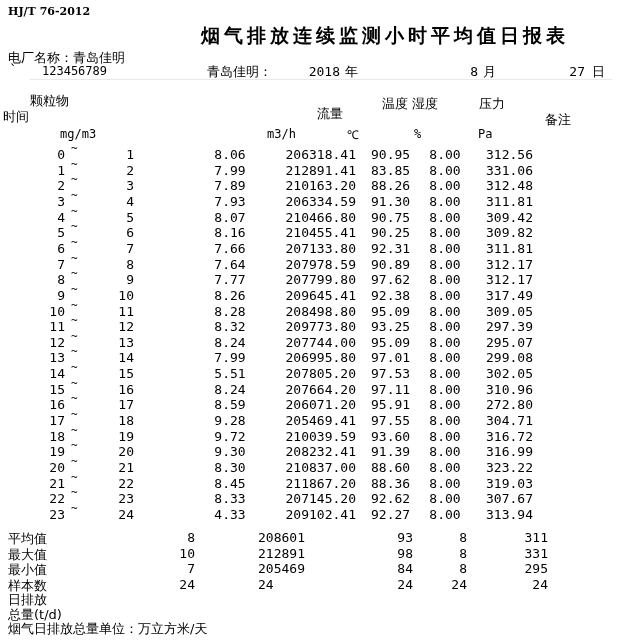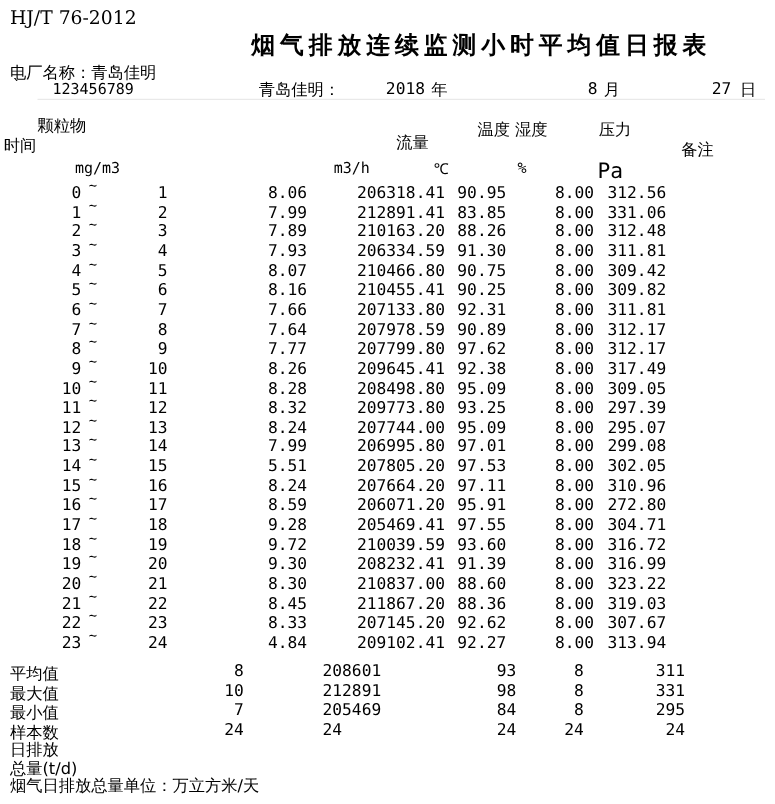--- a/index.html
+++ b/index.html
@@ -3,34 +3,34 @@
 <meta charset="utf-8">
 <style>
   html,body{margin:0;padding:0}
   body{
     width:620px;height:643px;position:relative;background:#fff;color:#000;
     font-family:"DejaVu Sans",sans-serif;overflow:hidden;
   }
   .abs{position:absolute;white-space:nowrap}
   .num{font-family:"DejaVu Sans Mono","Liberation Mono",monospace;font-size:13px}
   .cjk{font-size:13px}
-  .std{font-family:"DejaVu Serif","Liberation Serif",serif;font-weight:normal;font-size:15px}
+  .std{font-family:"DejaVu Serif","Liberation Serif",serif;font-weight:bold;font-size:11px}
   .title{font-weight:bold;font-size:19px;letter-spacing:4px;text-align:center}
   .rule{height:1px;background:#e9e9e9}
   .hrow,.srow{position:absolute;left:0;width:620px;height:16px;font-size:13px}
   .cell{position:absolute;top:0;white-space:nowrap}
   .tnum{font-family:"DejaVu Sans Mono","Liberation Mono",monospace;font-size:13px}
   
   .c-from{left:35px;width:30px;text-align:right}
   .c-tilde{left:71px;top:-5px;font-size:11px}
   .c-to{left:104px;width:30px;text-align:right}
   .c-pm{left:193px;width:74px;text-align:center}
   .c-flow{left:270px;width:86px;text-align:right}
-  .c-temp{left:356px;width:49px;text-align:right}
-  .c-hum{left:444px;width:50px;text-align:left}
+  .c-temp{left:371px;width:49px;text-align:left}
+  .c-hum{left:420px;width:50px;text-align:center}
   .c-press{left:486px;width:62px;text-align:left}
   
   .s-label{left:8px;font-size:13px;font-family:"DejaVu Sans",sans-serif}
   .s-pm{left:125px;width:70px;text-align:right}
   .s-flow{left:258px;width:87px;}
   .s-temp{left:363px;width:50px;text-align:right}
   .s-hum{left:417px;width:50px;text-align:right}
   .s-press{left:486px;width:62px;text-align:right}
 </style>
 </head>
@@ -61,21 +61,21 @@
 <div class="abs cjk" style="left:317px;top:105px">流量</div>
 <div class="abs cjk" style="left:382px;top:95px">温度</div>
 <div class="abs cjk" style="left:412px;top:95px">湿度</div>
 <div class="abs cjk" style="left:479px;top:95px">压力</div>
 <div class="abs cjk" style="left:545px;top:111px">备注</div>
 
 <div class="abs num" style="left:60px;top:127px;font-size:12px">mg/m3</div>
 <div class="abs num" style="left:267px;top:127px;font-size:12px">m3/h</div>
 <div class="abs num" style="left:347px;top:126px;font-size:12px">℃</div>
 <div class="abs num" style="left:414px;top:127px;font-size:12px">%</div>
-<div class="abs num" style="left:478px;top:127px;font-size:17px">Pa</div>
+<div class="abs num" style="left:478px;top:127px;font-size:12px">Pa</div>
 
 <div id="table-body">
     <div class="hrow" style="top: 147px;">
       <span class="cell c-from tnum">0</span>
       <span class="cell c-tilde tnum">~</span>
       <span class="cell c-to tnum">1</span>
       <span class="cell c-pm tnum">8.06</span>
       <span class="cell c-flow tnum">206318.41</span>
       <span class="cell c-temp tnum">90.95</span>
       <span class="cell c-hum tnum">8.00</span>
@@ -298,21 +298,21 @@
       <span class="cell c-pm tnum">8.33</span>
       <span class="cell c-flow tnum">207145.20</span>
       <span class="cell c-temp tnum">92.62</span>
       <span class="cell c-hum tnum">8.00</span>
       <span class="cell c-press tnum">307.67</span>
     </div>
     <div class="hrow" style="top: 506.95px;">
       <span class="cell c-from tnum">23</span>
       <span class="cell c-tilde tnum">~</span>
       <span class="cell c-to tnum">24</span>
-      <span class="cell c-pm tnum">4.84</span>
+      <span class="cell c-pm tnum">4.33</span>
       <span class="cell c-flow tnum">209102.41</span>
       <span class="cell c-temp tnum">92.27</span>
       <span class="cell c-hum tnum">8.00</span>
       <span class="cell c-press tnum">313.94</span>
     </div>
     <div class="srow" style="top: 530px;">
       <span class="cell s-label">平均值</span>
       <span class="cell s-pm tnum">8</span>
       <span class="cell s-flow tnum">208601</span>
       <span class="cell s-temp tnum">93</span>

